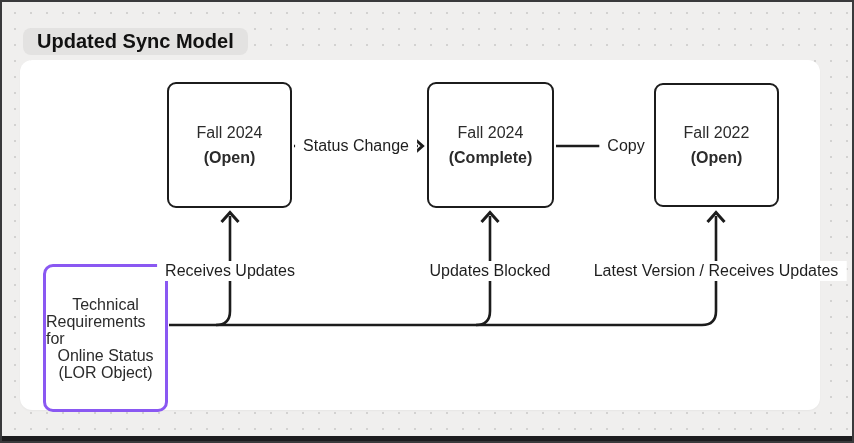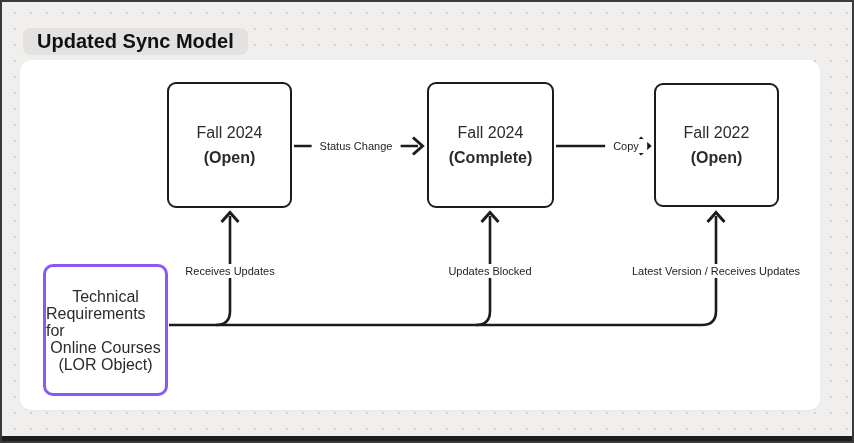--- a/index.html
+++ b/index.html
@@ -48,31 +48,31 @@
     align-items: center; justify-content: center;
     text-align: left;
     font-size: 16px; color: #2b2b2b;
     line-height: 17px;
   }
   .node .bold { font-weight: bold; margin-top: 8px; }
 
   #node-box1 { left: 165px; top: 80px;  width: 125px; height: 126px; }
   #node-box2 { left: 425px; top: 80px;  width: 127px; height: 126px; }
   #node-box3 { left: 652px; top: 81px;  width: 125px; height: 124px; }
-  #node-lor  { left: 41px;  top: 262px; width: 125px; height: 132px;
+  #node-lor  { left: 41px;  top: 262px; width: 125px; height: 148px;
                border: 3px solid #8a58f2; border-radius: 10px; }
 
   svg.wires { position: absolute; left: 0; top: 0; pointer-events: none; }
 
   .wire-label {
     position: absolute;
     transform: translate(-50%, -50%);
     background: #ffffff;
     padding: 1px 8px;
-    font-size: 11px; color: #1e1e1e;
+    font-size: 16px; color: #1e1e1e;
     white-space: nowrap;
   }
 </style>
 </head>
 <body>
 
 <div class="screen">
 
   <div class="title-pill">Updated Sync Model</div>
 
@@ -107,21 +107,21 @@
   </div>
 
   <div class="node" id="node-box3">
     <div>Fall 2022</div>
     <div class="bold">(Open)</div>
   </div>
 
   <div class="node" id="node-lor">
     <div>Technical</div>
     <div>Requirements for</div>
-    <div>Online Courses</div>
+    <div>Online Status</div>
     <div>(LOR Object)</div>
   </div>
 
   <span class="wire-label" style="left:354px; top:144px;">Status Change</span>
   <span class="wire-label" style="left:624px; top:144px;">Copy</span>
   <span class="wire-label" style="left:228px; top:269px;">Receives Updates</span>
   <span class="wire-label" style="left:488px; top:269px;">Updates Blocked</span>
   <span class="wire-label" style="left:714px; top:269px;">Latest Version / Receives Updates</span>
 
   <div class="bottom-bar"></div>

